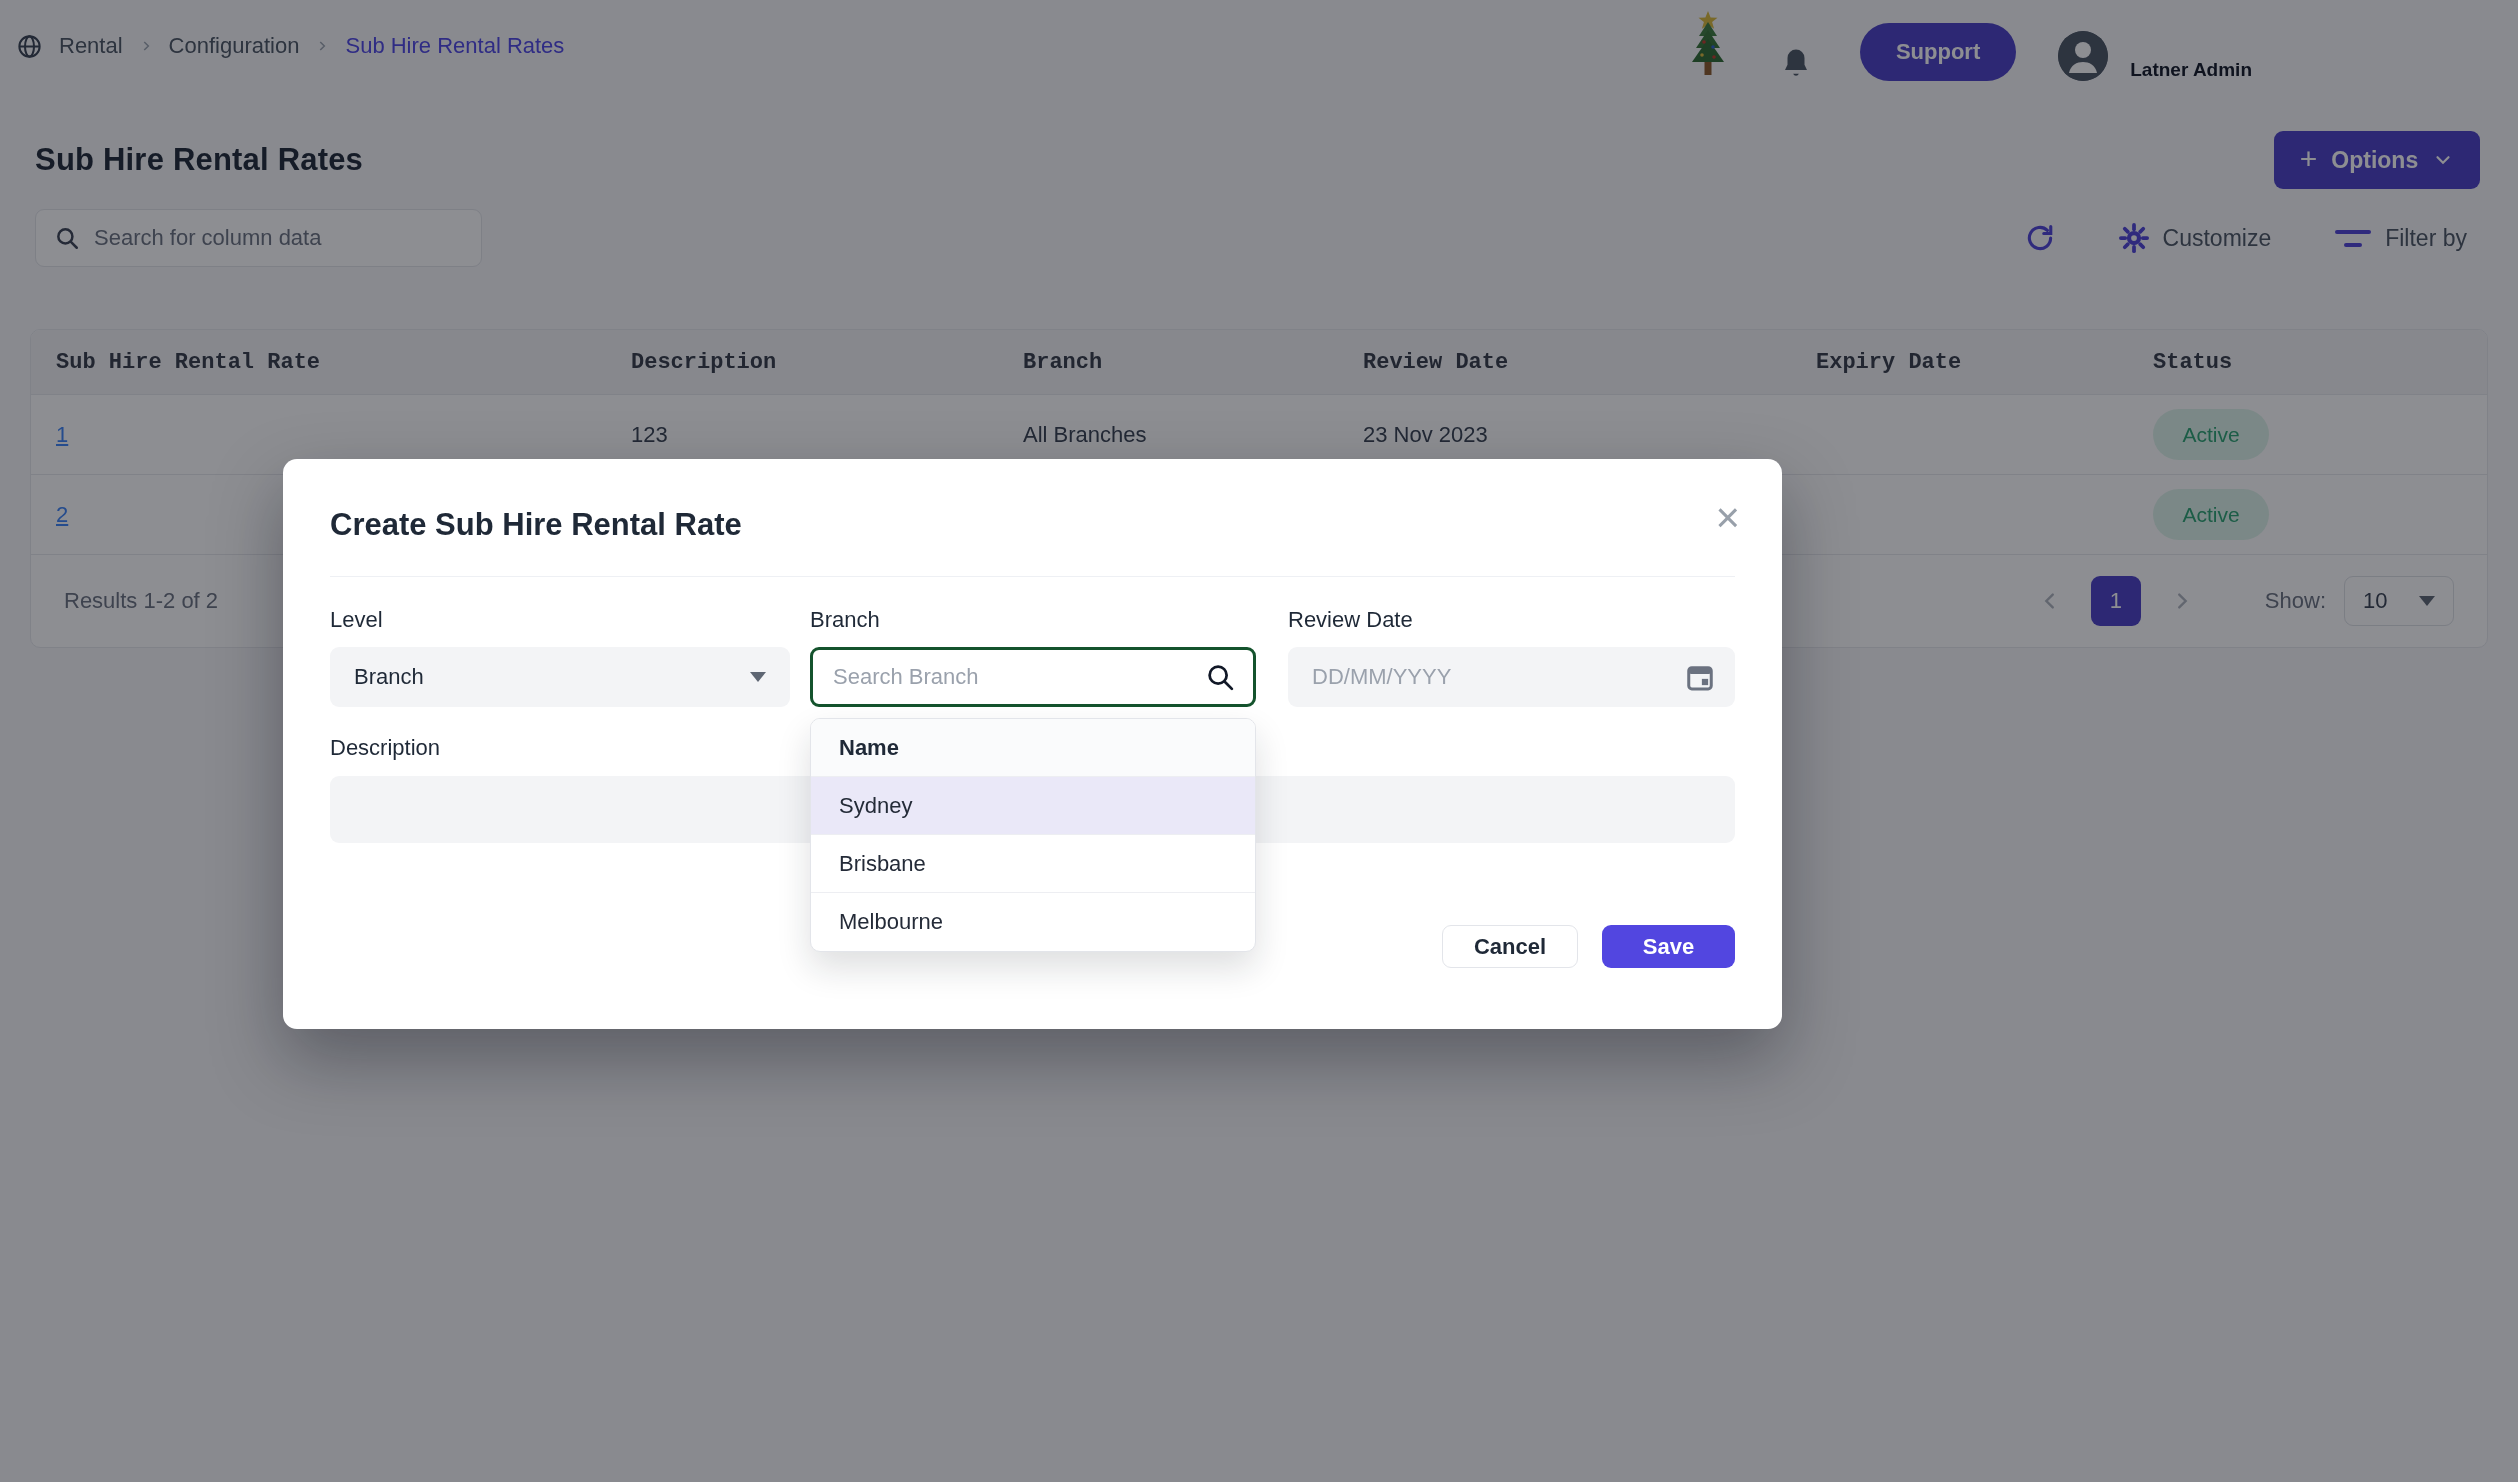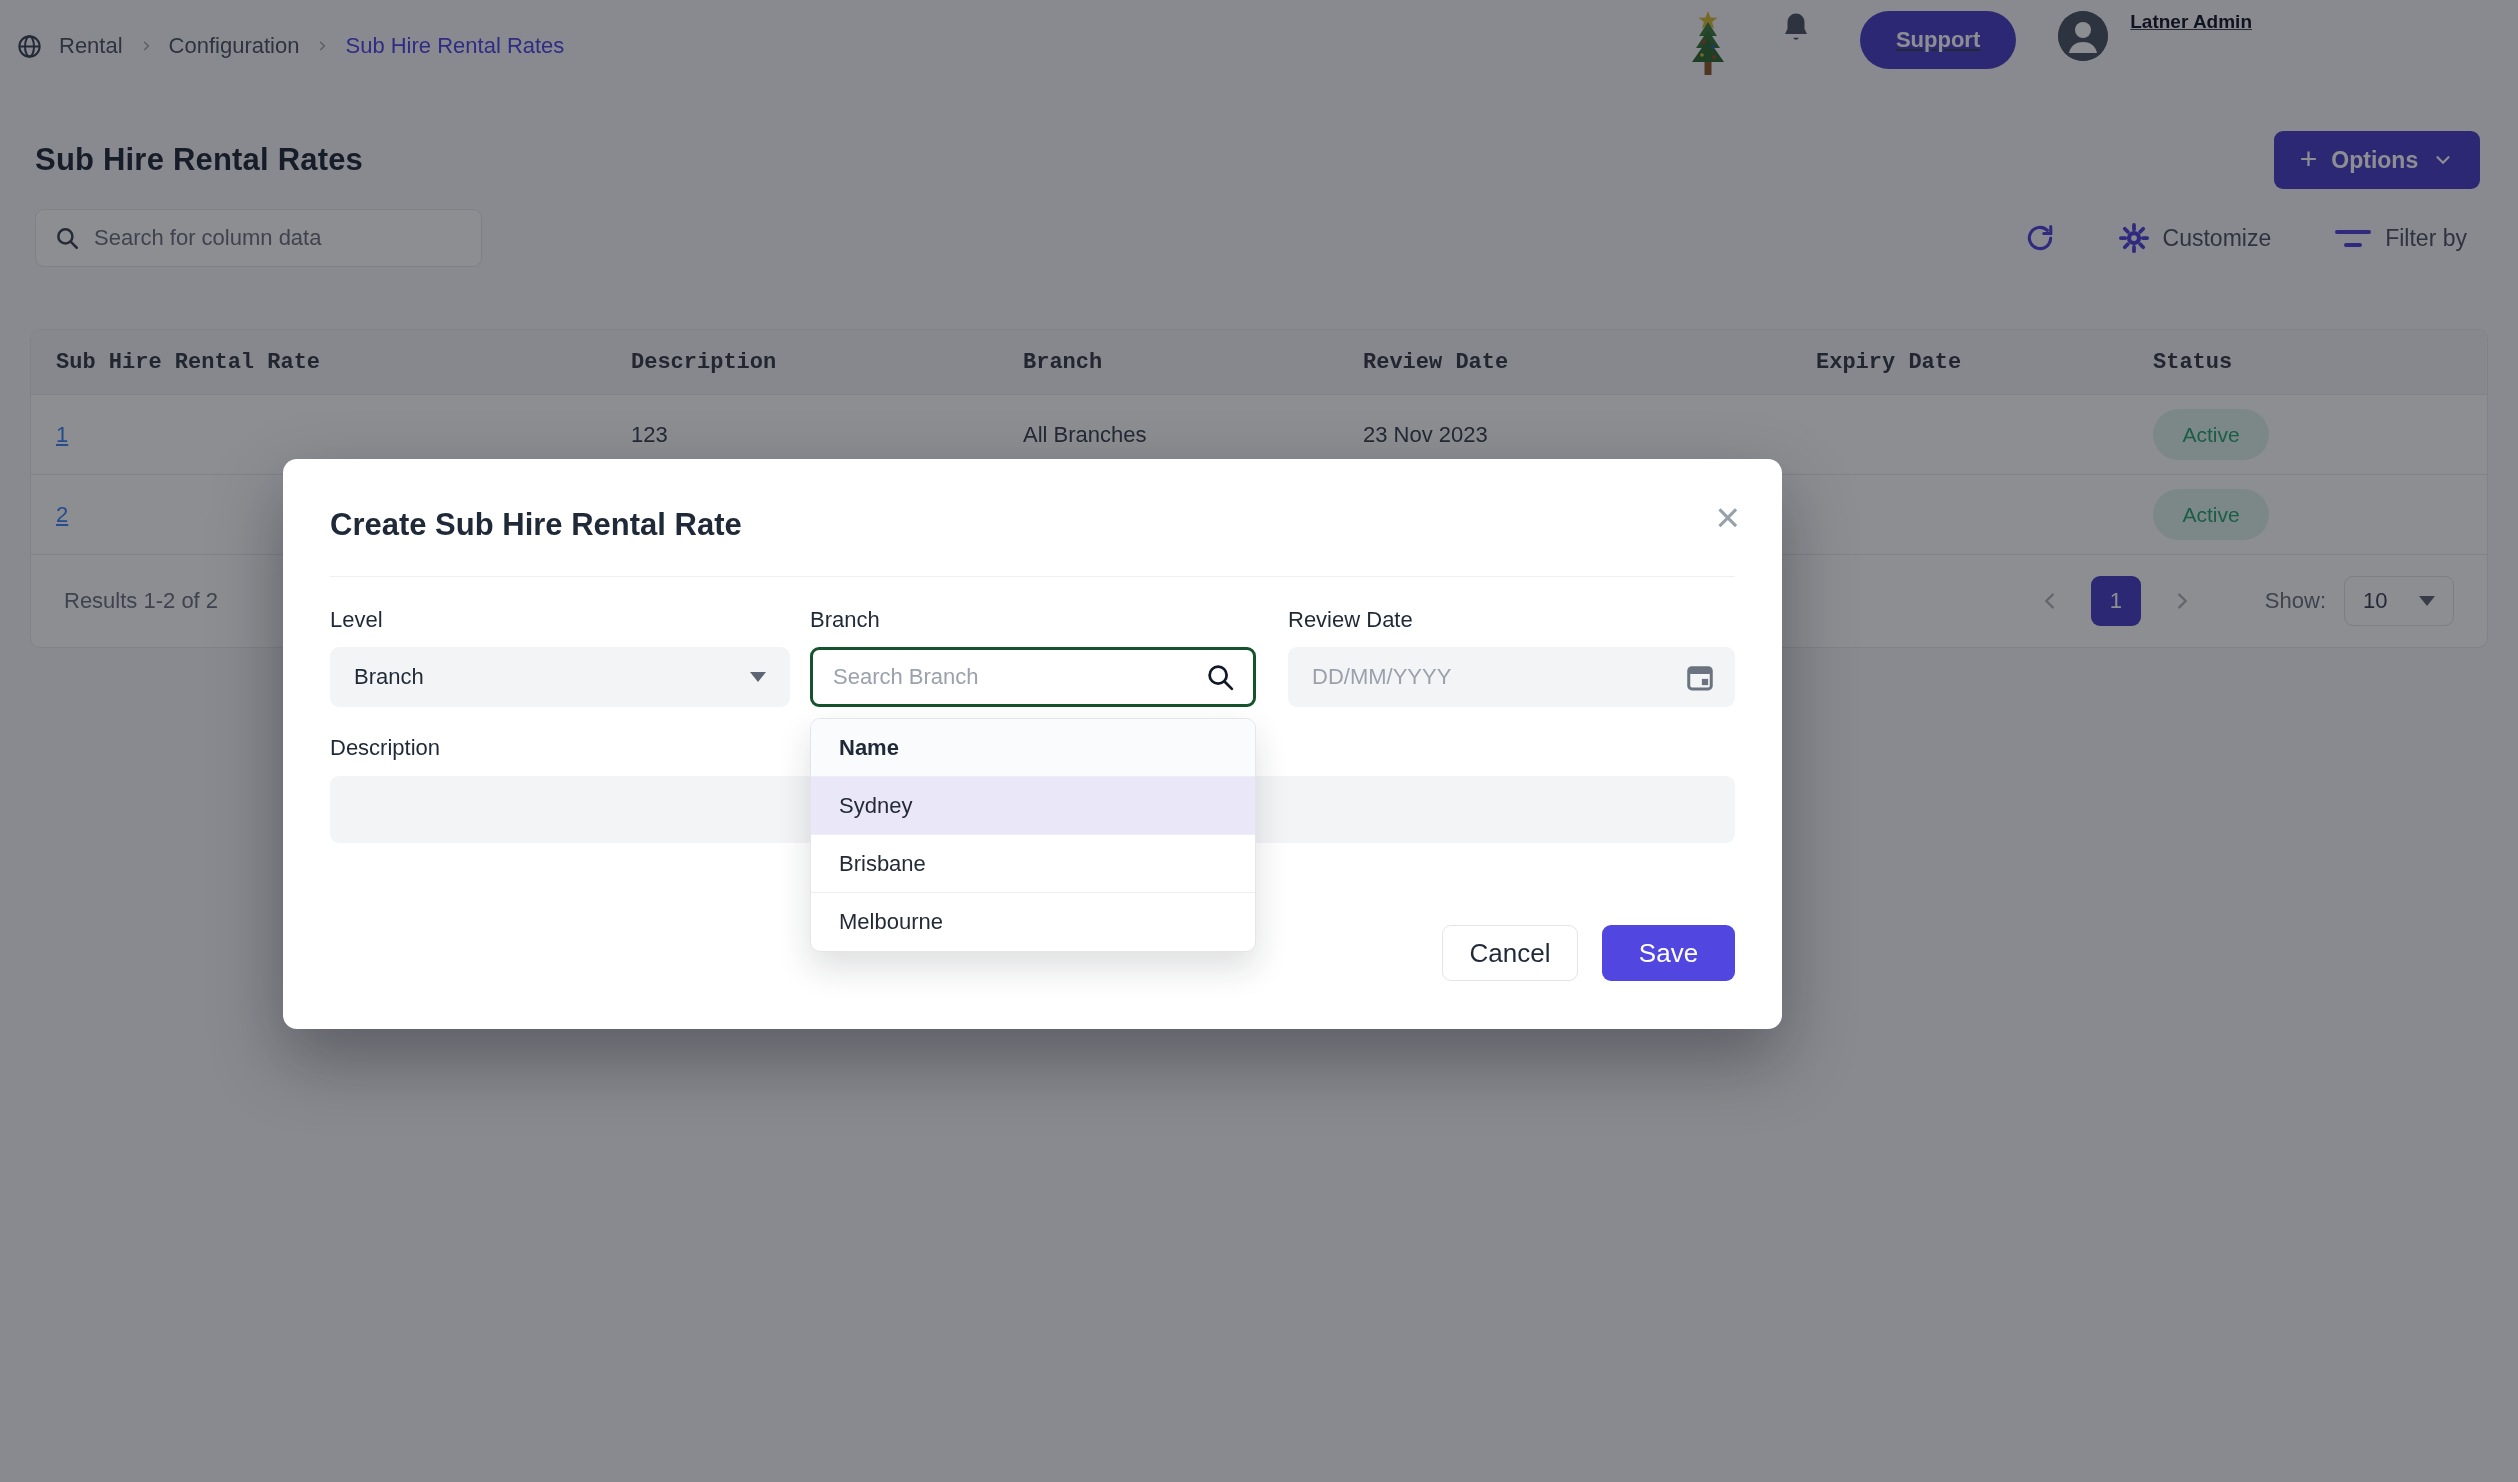--- a/index.html
+++ b/index.html
@@ -10,21 +10,21 @@
   }
   .stage { position:absolute; inset:0; width:2518px; height:1482px; }
 
   
   .topbar { position:absolute; top:0; left:0; width:2314px; height:92px;
     display:flex; align-items:center; justify-content:space-between; padding:0 62px 0 16px; }
   .breadcrumb { display:flex; align-items:center; gap:16px; font-size:22px; color:#4B5563; }
   .crumb { text-decoration:none; color:#4B5563; cursor:pointer; }
   .crumb.active { color:#4F46E5; font-weight:500; }
   .crumb-sep { display:flex; align-items:center; color:#9CA3AF; }
-  .topbar-right { display:flex; align-items:flex-start;text-decoration:underline; }
+  .topbar-right { display:flex; align-items:flex-end; }
   .tree { margin-right:52px; }
   .bell { margin-right:48px; display:flex; align-items:center; cursor:pointer; }
   .support-btn { height:58px; padding:0 36px; border:none; border-radius:29px; background:#4A3FC6;
     color:#fff; font-size:22px; font-weight:600; font-family:inherit; cursor:pointer; margin-right:42px; }
   .avatar { width:50px; height:50px; border-radius:50%; background:#4B5563; display:flex;
     align-items:center; justify-content:center; margin-right:22px; cursor:pointer; overflow:hidden; }
   .user-name { font-size:19px; font-weight:600; color:#111827; }
 
   
   .title-row { position:absolute; top:130px; left:35px; width:2445px; height:60px;
@@ -97,21 +97,21 @@
   .dropdown { position:absolute; left:527px; top:259px; width:446px; background:#fff;
     border:1px solid #E3E5EA; border-radius:10px; overflow:hidden; z-index:5;
     box-shadow:0 16px 34px rgba(23,25,35,.14); }
   .dd-row { height:58px; display:flex; align-items:center; padding-left:28px; font-size:22px;
     color:#242B38; border-bottom:1px solid #EDEEF2; cursor:pointer; }
   .dd-row:last-child { border-bottom:none; }
   .dd-header { background:#FAFBFC; font-weight:600; color:#1F2937; cursor:default; }
   .dd-row.selected { background:#EAE8F8; }
 
   .modal-actions { position:absolute; top:466px; right:47px; display:flex; gap:24px; }
-  .btn { height:56px; border-radius:9px; font-size:26px; font-weight:400; font-family:inherit; cursor:pointer; }
+  .btn { height:43px; border-radius:9px; font-size:22px; font-weight:700; font-family:inherit; cursor:pointer; }
   .btn-cancel { width:136px; background:#fff; border:1px solid #E3E5EA; color:#1F2937; }
   .btn-save { width:133px; background:#5246E0; border:none; color:#fff; }
 </style>
 </head>
 <body>
 
 <div class="stage">
 
   <header class="topbar">
     <nav class="breadcrumb">

